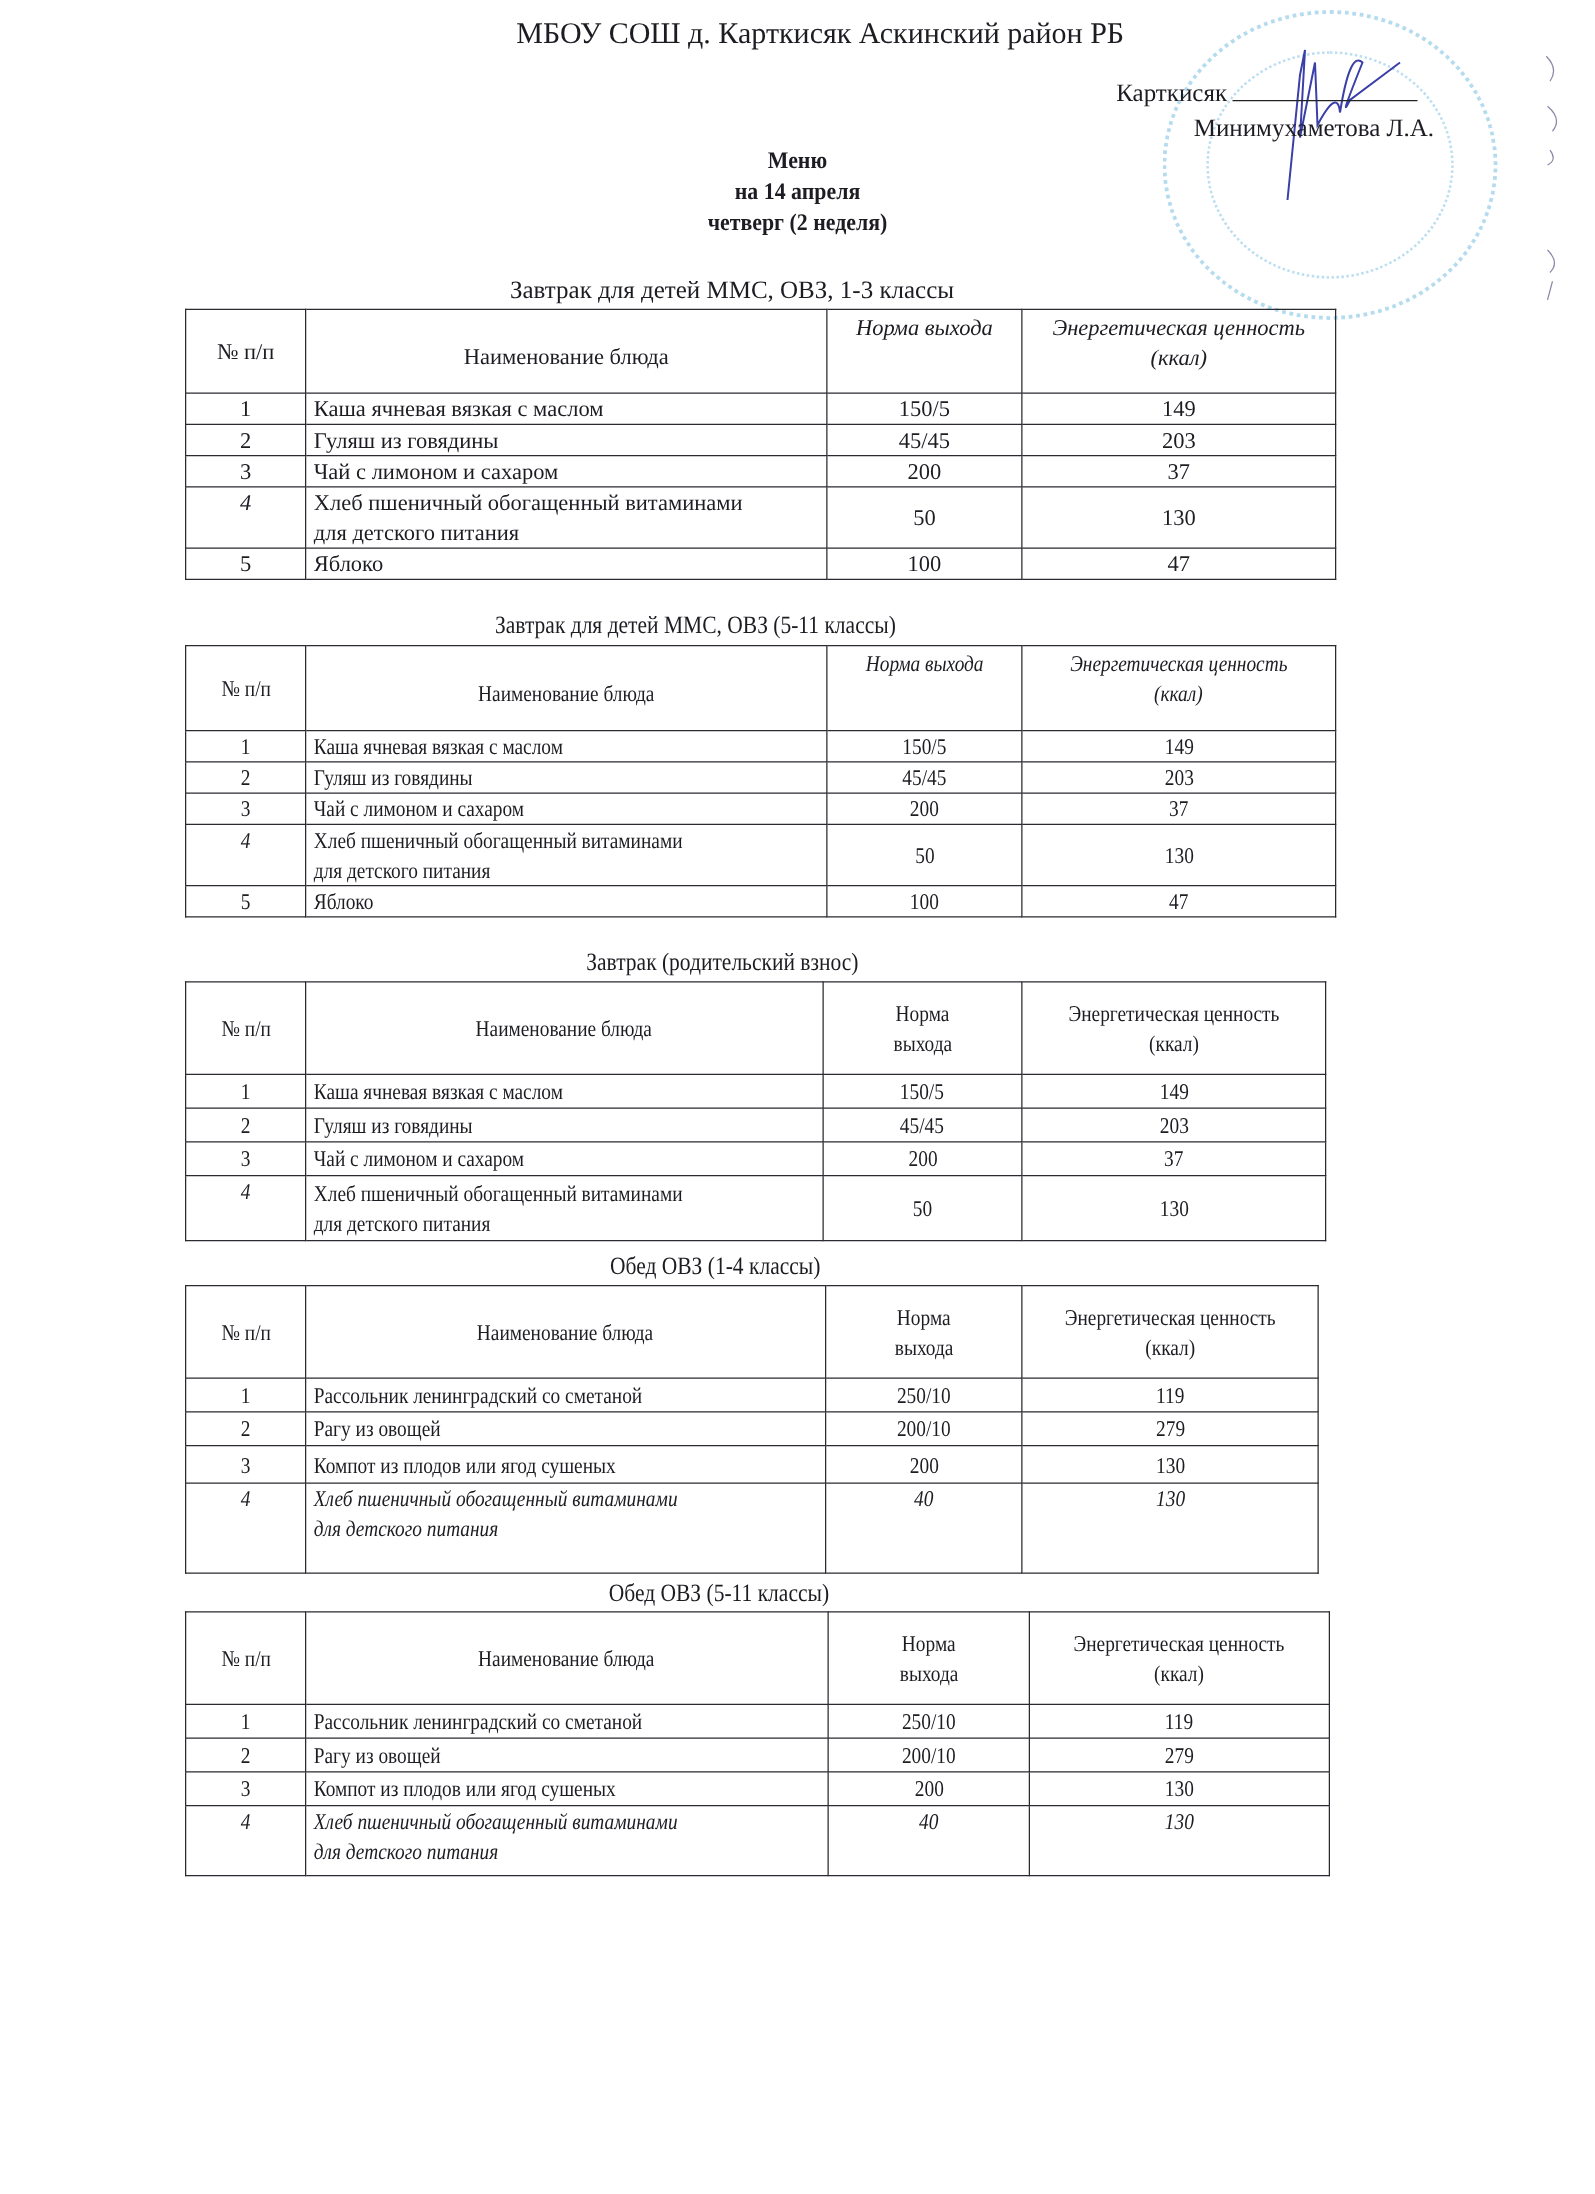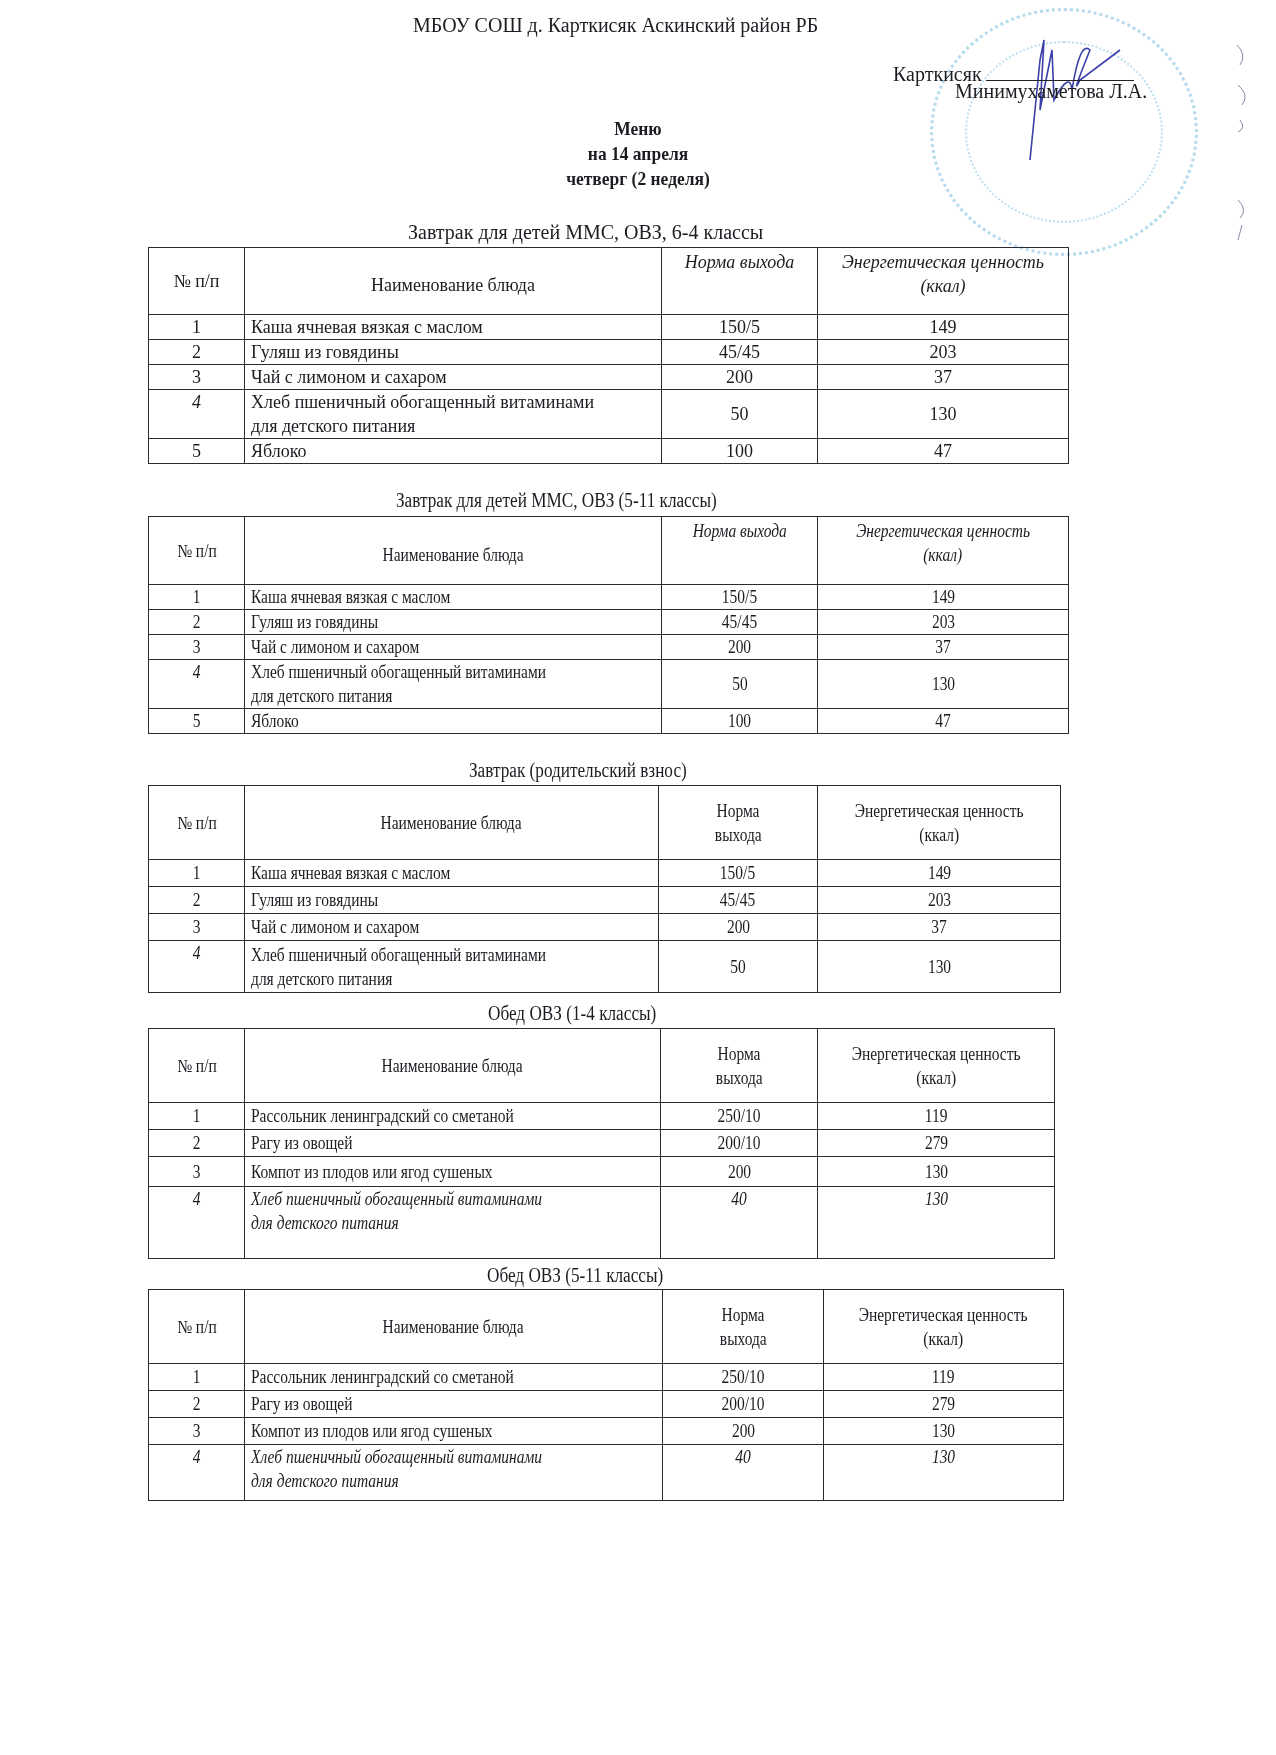--- a/index.html
+++ b/index.html
@@ -1,22 +1,22 @@
 <!DOCTYPE html>
 <html><head>
 <meta charset="utf-8">
 <style>
   html, body { margin:0; padding:0; background:#ffffff; }
   body { width:1276px; height:1755px; position:relative; overflow:hidden;
          font-family:"Liberation Serif", serif; color:#1c1c22; }
   .abs { position:absolute; }
-  .org { left:413px; top:14px; font-size:20px; white-space:nowrap; }
+  .org { left:413px; top:14px; font-size:24px; white-space:nowrap; }
   .dir { left:893px; top:62px; font-size:20px; white-space:nowrap; }
   .dir-line { display:inline-block; width:148px; border-bottom:1px solid #222; margin-left:4px; vertical-align:baseline; height:18px; }
-  .dir-name { left:955px; top:80px; font-size:20px; white-space:nowrap; }
+  .dir-name { left:955px; top:92px; font-size:20px; white-space:nowrap; }
   .title { left:0; width:1276px; text-align:center; font-weight:bold; font-size:19px; transform:scaleX(0.92); }
   .caption { text-align:center; font-size:20px; white-space:nowrap; }
   .cond { transform:scaleX(0.86); }
   table.menu { position:absolute; border-collapse:collapse; table-layout:fixed; font-size:18px; }
   table.menu td { border:1.4px solid #2a2a30; padding:0 6px; line-height:24px; vertical-align:middle; overflow:hidden; }
   table.menu td.c { text-align:center; }
   table.menu td.top { vertical-align:top;font-style:italic; }
   table.menu tr.hdr td { font-size:18px; }
   .cond-text { display:inline-block; transform:scaleX(0.86); transform-origin:left center; white-space:nowrap; }
   .cond-text.cc { transform-origin:center center; }
@@ -43,21 +43,21 @@
 <div class="abs org">МБОУ СОШ д. Карткисяк Аскинский район РБ</div>
 <div class="abs dir">
   <span>Карткисяк</span><span class="dir-line"></span>
 </div>
 <div class="abs dir-name">Минимухаметова Л.А.</div>
 
 <div class="abs title" style="top:118px;">Меню</div>
 <div class="abs title" style="top:143px;">на   14   апреля</div>
 <div class="abs title" style="top:168px;">четверг (2 неделя)</div>
 
-<div class="abs caption" style="left:408px; top:221px;">Завтрак для детей ММС, ОВЗ, 6-4 классы</div>
+<div class="abs caption" style="left:408px; top:221px;">Завтрак для детей ММС, ОВЗ, 1-3 классы</div>
 <table class="menu" style="left:148px; top:247px; width:920px;">
   <colgroup>
       <col style="width:96px">
       <col style="width:417px">
       <col style="width:156px">
       <col style="width:251px">
     </colgroup>
   <tbody>
       <tr class="hdr" style="height:67px;">
     <td class="c">№ п/п</td>

